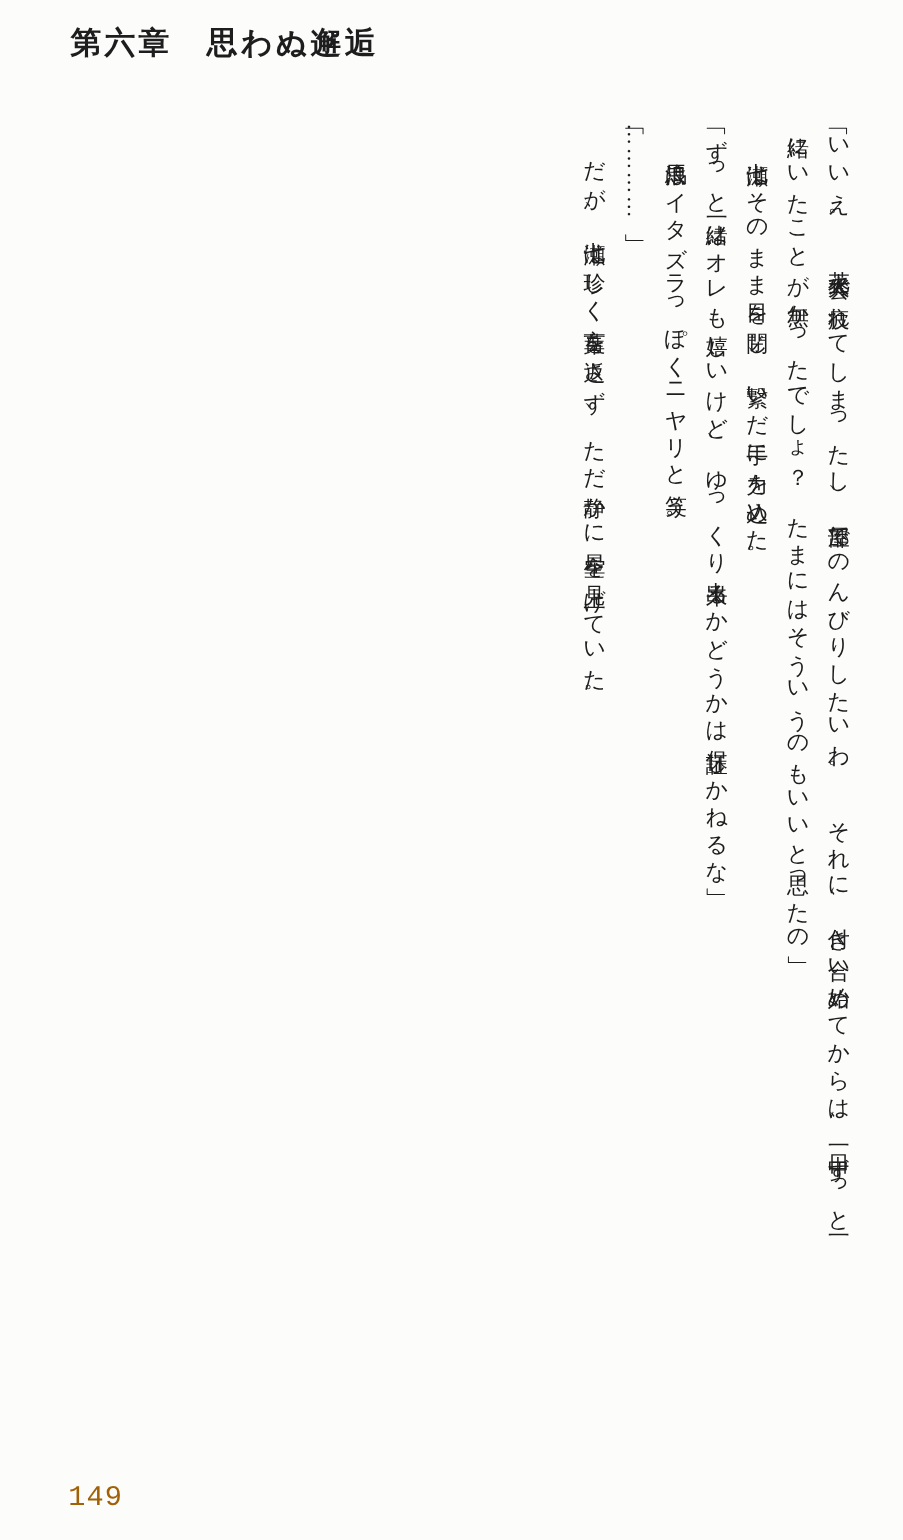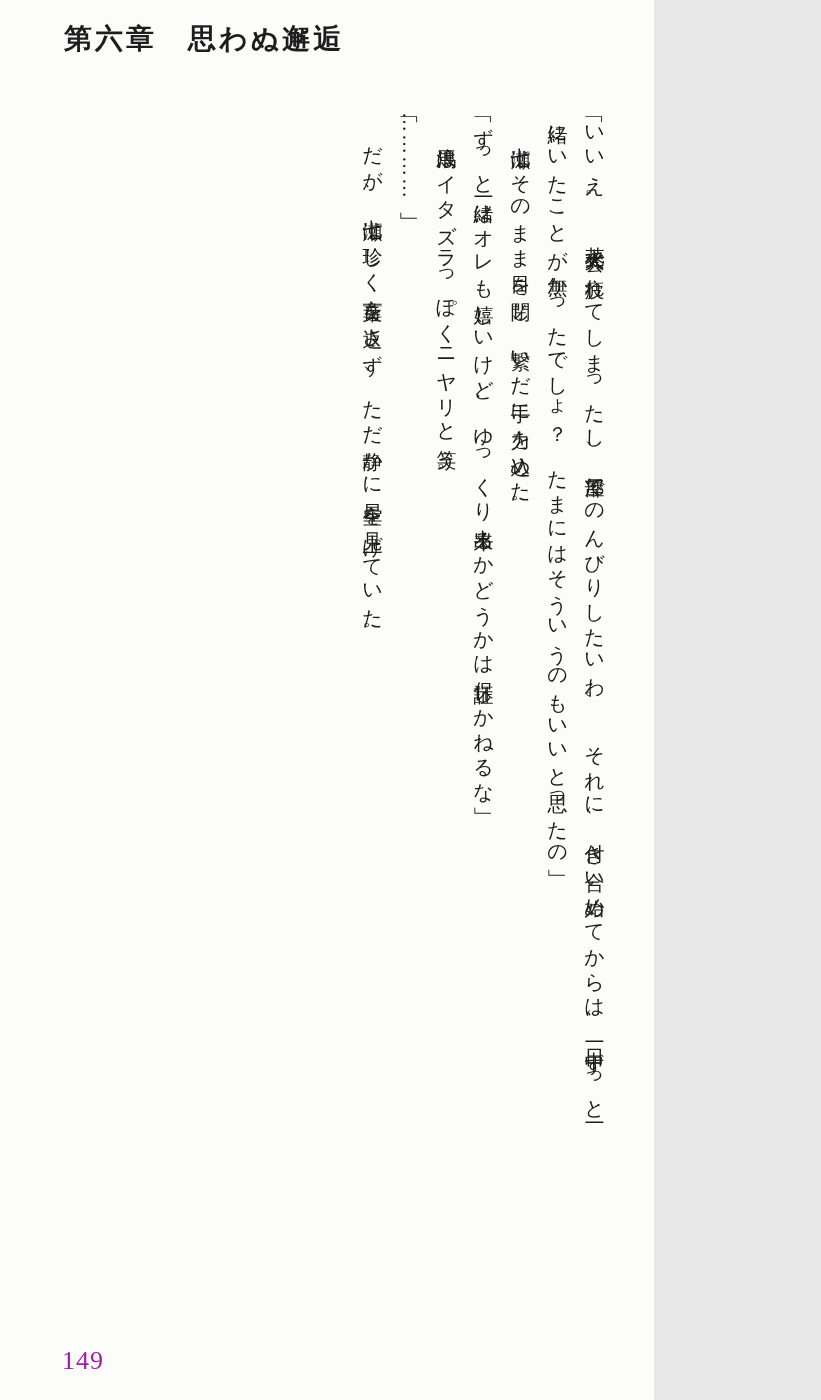--- a/index.html
+++ b/index.html
@@ -8,21 +8,21 @@
   }
   *{ box-sizing:border-box; }
   html,body{ margin:0; padding:0; }
   body{
     width:821px; height:1400px;
     background:#e8e8e8;
     font-family:"Liberation Serif","DejaVu Serif",serif;
   }
   .page{
     position:relative;
-    width:654px; height:1400px;
+    width:821px; height:1400px;
     background:var(--paper);
     overflow:hidden;
   }
   .chapter-heading{
     position:absolute;
     left:64px; top:20px;
     margin:0;
     font-size:28px;
     font-weight:600;
     letter-spacing:3px;
@@ -45,24 +45,24 @@
   .tline{
     margin:0;
     white-space:nowrap;
   }
   .tline.indent{
     text-indent:22px;
   }
   .page-number{
     position:absolute;
     left:62px; top:1346px;
-    font-family:Liberation Serif, serif;
+    font-family:Liberation Mono, monospace;
     font-size:26px;
     letter-spacing:1px;
-    color:#a21caf;
+    color:#a16207;
   }
 </style>
 </head>
 <body>
 
 <div class="page">
 
   <h1 class="chapter-heading">第六章　思わぬ邂逅</h1>
 
   <div class="text-block">

